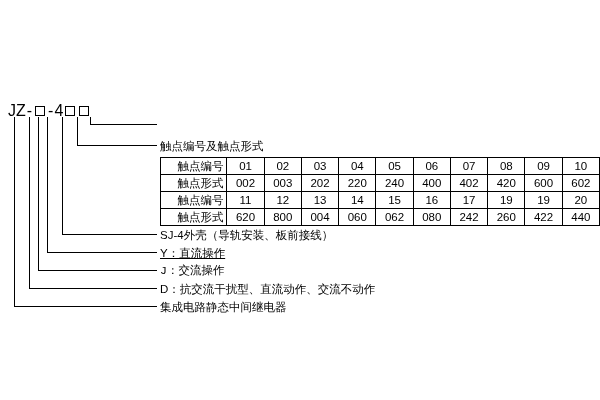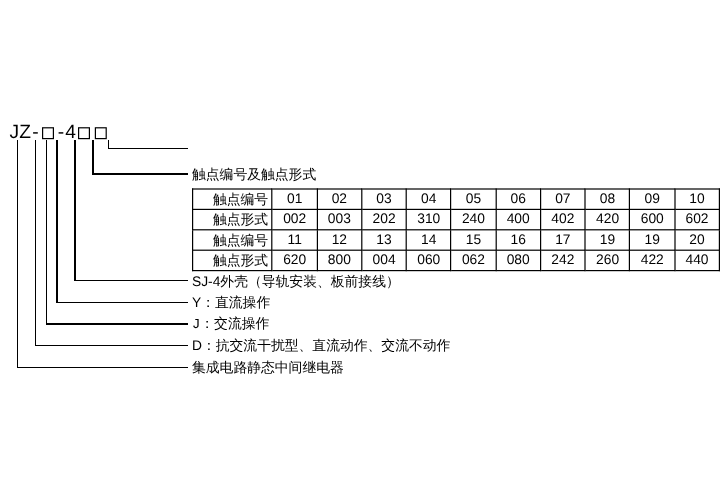--- a/index.html
+++ b/index.html
@@ -58,21 +58,21 @@
   
   .item {
     position: absolute;
     font-size: 11.5px;
     line-height: 14px;
     white-space: nowrap;
   }
   .item-1 { left: 160px; top: 118px; }
   .item-2 { left: 160px; top: 139px; }
   .item-3 { left: 160px; top: 228px; }
-  .item-4 { left: 160px; top: 246px; }
+  .item-4 { left: 160px; top: 246px; text-decoration: underline; }
   .item-5 { left: 160px; top: 264px; font-family: Liberation Mono, monospace; }
   .item-6 { left: 160px; top: 282px; }
   .item-7 { left: 160px; top: 300px; }
   
   .tbl-wrap {
     position: absolute;
     left: 160px;
     top: 157px;
   }
   table.contacts {
@@ -151,21 +151,21 @@
             <td class="val">07</td>
             <td class="val">08</td>
             <td class="val">09</td>
             <td class="val">10</td>
           </tr>
           <tr>
             <td class="hdr">触点形式</td>
             <td class="val">002</td>
             <td class="val">003</td>
             <td class="val">202</td>
-            <td class="val">310</td>
+            <td class="val">220</td>
             <td class="val">240</td>
             <td class="val">400</td>
             <td class="val">402</td>
             <td class="val">420</td>
             <td class="val">600</td>
             <td class="val">602</td>
           </tr>
           <tr>
             <td class="hdr">触点编号</td>
             <td class="val">11</td>

